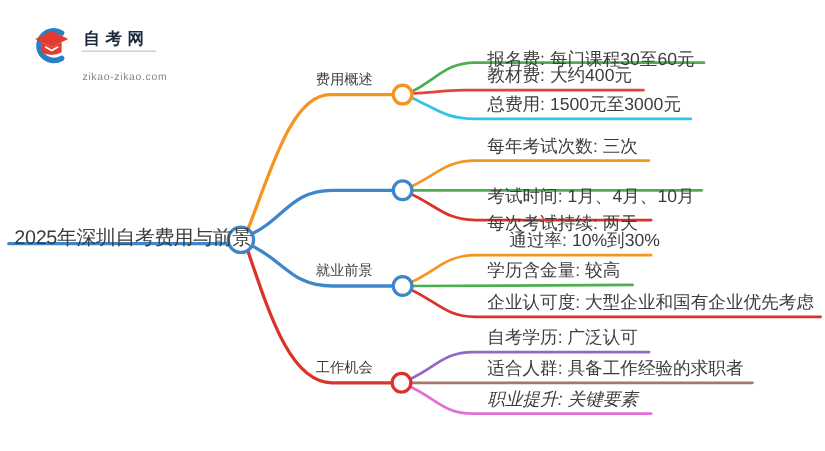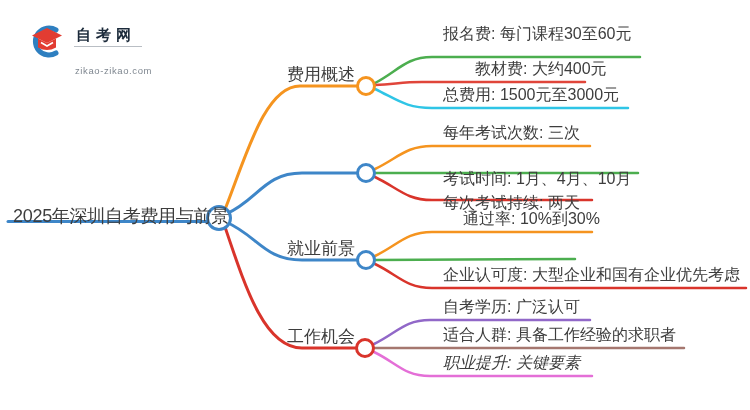--- a/index.html
+++ b/index.html
@@ -21,24 +21,24 @@
   }
   .logo .rule{position:absolute;left:46px;top:24px;width:68px;height:1px;background:#b9bec4;}
   .logo .site-url{
     position:absolute;left:47px;top:43px;
     font-size:9.5px;color:#7f8790;letter-spacing:0.6px;white-space:nowrap;
   }
 
   
   .lbl{position:absolute;white-space:nowrap;color:#3d3d3d;}
   .root-label{left:13px;top:204px;font-size:18px;letter-spacing:-0.3px;}
-  .branch-label{font-size:17px;left:287px;}
+  .branch-label{font-size:13px;left:287px;}
   .bl1{top:63px;} .bl2{top:150px;} .bl3{top:237px;} .bl4{top:325px;}
   .row-label{font-size:16px;left:443px;}
-  .r1{top:24px;text-align:center;}  .r2{top:59px;margin-left:32px;}  .r3{top:85px;}
+  .r1{top:44px;text-align:center;}  .r2{top:59px;}  .r3{top:85px;}
   .r4{top:123px;} .r5{top:150px;margin-top:19px;} .r6{top:193px;}
   .r7{top:209px;margin-left:20px;} .r8{top:236px;} .r9{top:265px;}
   .r10{top:297px;} .r11{top:325px;} .r12{top:353px;font-style:italic;}
 
   
   .wires path{fill:none;stroke-linecap:round;}
   .main{stroke-width:3px;}
   .sub{stroke-width:2.5px;}
   .st-orange{stroke:#f5941f;}
   .st-blue{stroke:#3e86c8;}
@@ -108,19 +108,20 @@
 
   <div class="lbl row-label r1">报名费: 每门课程30至60元</div>
   <div class="lbl row-label r2">教材费: 大约400元</div>
   <div class="lbl row-label r3">总费用: 1500元至3000元</div>
 
   <div class="lbl row-label r4">每年考试次数: 三次</div>
   <div class="lbl row-label r5">考试时间: 1月、4月、10月</div>
   <div class="lbl row-label r6">每次考试持续: 两天</div>
 
   <div class="lbl row-label r7">通过率: 10%到30%</div>
+  <div class="lbl row-label r8">学历含金量: 较高</div>
   <div class="lbl row-label r9">企业认可度: 大型企业和国有企业优先考虑</div>
 
   <div class="lbl row-label r10">自考学历: 广泛认可</div>
   <div class="lbl row-label r11">适合人群: 具备工作经验的求职者</div>
   <div class="lbl row-label r12">职业提升: 关键要素</div>
 
 </div>
 
 </body></html>

